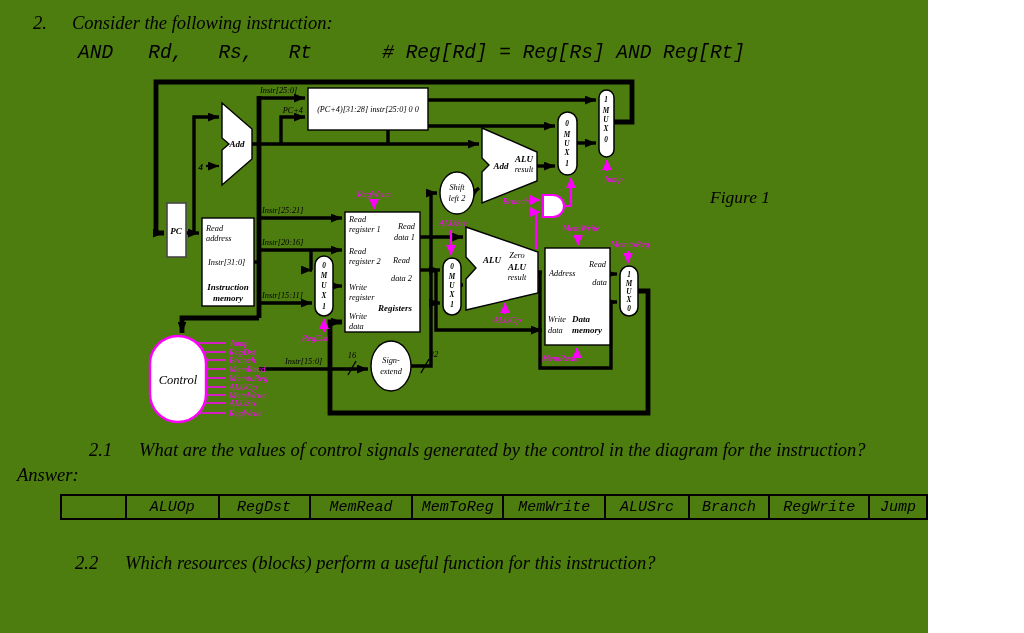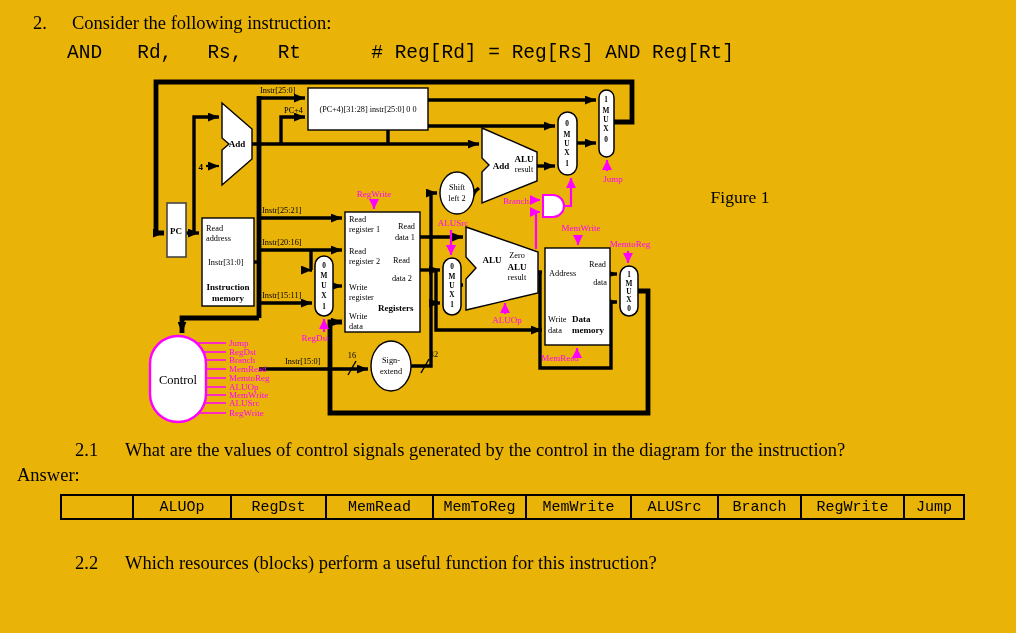--- a/index.html
+++ b/index.html
@@ -1,17 +1,17 @@
 <!DOCTYPE html>
 <html><head>
 <meta charset="utf-8">
 <style>
   html,body{margin:0;padding:0;background:#fff;}
-  #page{position:relative;width:1016px;height:633px;background:#eab308;overflow:hidden;
-        font-family:"Liberation Serif",serif;color:#000;}
+  #page{position:relative;width:928px;height:633px;background:#4d7c0f;overflow:hidden;
+        font-family:"Liberation Serif",serif;color:#000;font-style:italic;}
   .abs{position:absolute;}
   .serif18{font-size:18.5px;line-height:1.1;}
   .num{display:inline-block;}
   pre.code{margin:0;font-family:"Liberation Mono",monospace;font-size:19.5px;white-space:pre;}
   
   svg text{font-family:"Liberation Serif",serif;fill:#000;}
   .blk{fill:#ffffff;stroke:#000;stroke-width:1.4;}
   .blk-soft{fill:#ffffff;stroke:#474747;stroke-width:1.6;}
   .mux{fill:#ffffff;stroke:#000;stroke-width:1.5;}
   .t8{font-size:8.3px;}
@@ -33,21 +33,21 @@
 </style>
 </head>
 <body>
 
 <div id="page">
 
   <div class="abs serif18" style="left:33px;top:13px;">
     <span class="num" style="width:39px;">2.</span><span>Consider the following instruction:</span>
   </div>
 
-  <pre class="code abs" style="left:67px;top:42px;">AND   Rd,   Rs,   Rt      # Reg[Rd] = Reg[Rs] AND Reg[Rt]</pre>
+  <pre class="code abs" style="left:78px;top:42px;">AND   Rd,   Rs,   Rt      # Reg[Rd] = Reg[Rs] AND Reg[Rt]</pre>
 
   <svg class="abs" style="left:130px;top:75px;" width="665" height="360" viewBox="130 75 665 360">
     <defs>
       <marker id="ab" viewBox="0 0 10 8" refX="10" refY="4" markerUnits="userSpaceOnUse" markerWidth="11" markerHeight="9" orient="auto">
           <path d="M0,0L10,4L0,8Z" fill="#000"></path>
         </marker>
       <marker id="am" viewBox="0 0 9 9" refX="9" refY="4.5" markerUnits="userSpaceOnUse" markerWidth="10" markerHeight="10" orient="auto">
           <path d="M0,0L9,4.5L0,9Z" fill="#ff00ff"></path>
         </marker>
     </defs>
@@ -218,21 +218,21 @@
       <text class="tmg" x="315" y="341" text-anchor="middle">RegDst</text>
       <text class="tmg" x="507" y="323" text-anchor="middle">ALUOp</text>
       <text class="tmg" x="613" y="182" text-anchor="middle">Jump</text>
       <text class="tmg" x="529" y="204" text-anchor="end">Branch</text>
       <text class="tmg" x="581" y="231" text-anchor="middle">MemWrite</text>
       <text class="tmg" x="630" y="247" text-anchor="middle">MemtoReg</text>
       <text class="tmg" x="560" y="361" text-anchor="middle">MemRead</text>
     </g>
   </svg>
 
-  <div class="abs serif18" style="left:75px;top:440px;">
+  <div class="abs serif18" style="left:89px;top:440px;">
     <span class="num" style="width:50px;">2.1</span><span>What are the values of control signals generated by the control in the diagram for the instruction?</span>
   </div>
   <div class="abs serif18" style="left:17px;top:465px;">Answer:</div>
 
   <table class="ans abs" style="left:60px;top:494px;">
     <colgroup>
       <col style="width:72px">
         <col style="width:98px">
         <col style="width:95px">
         <col style="width:107px">

